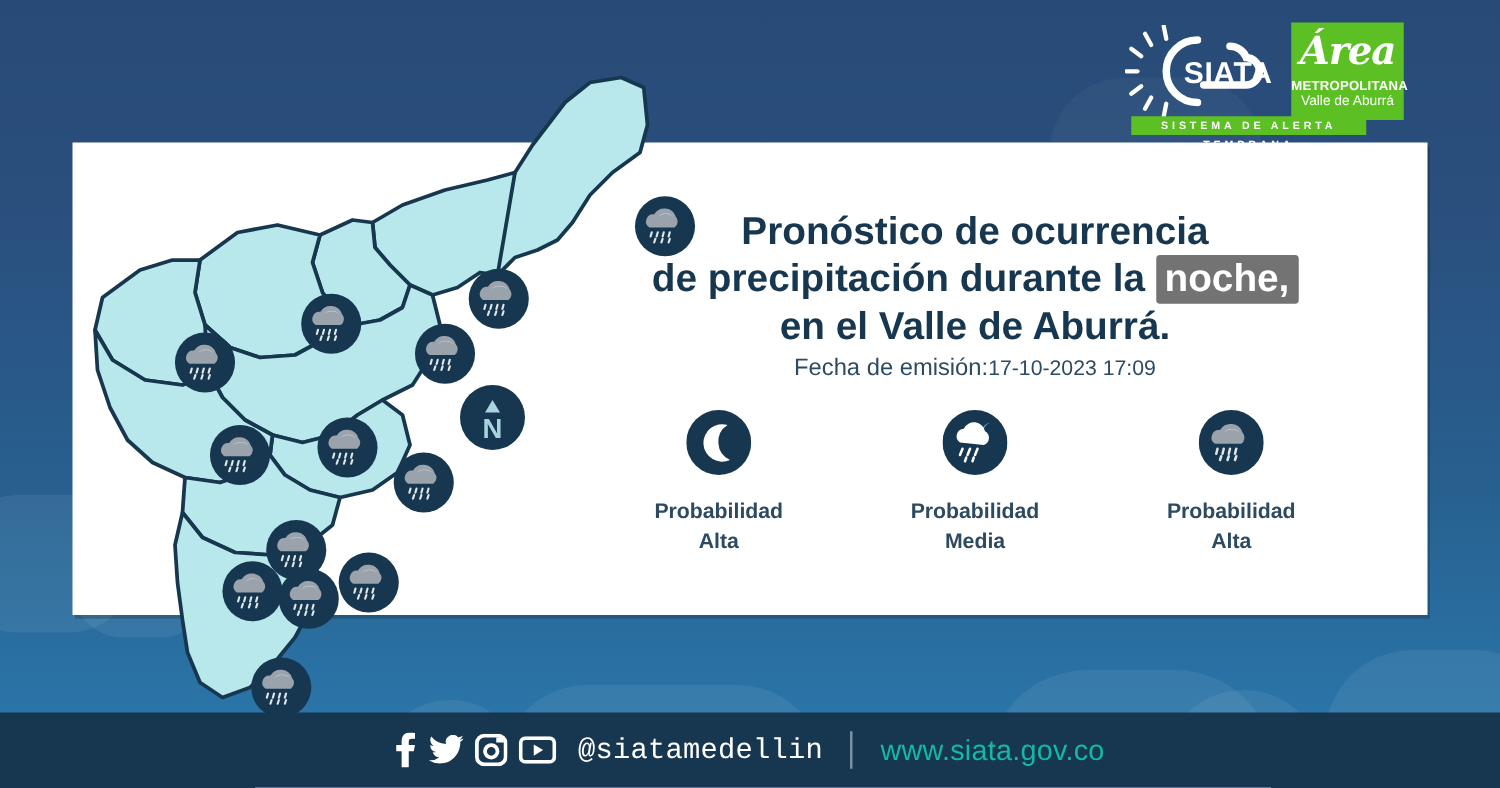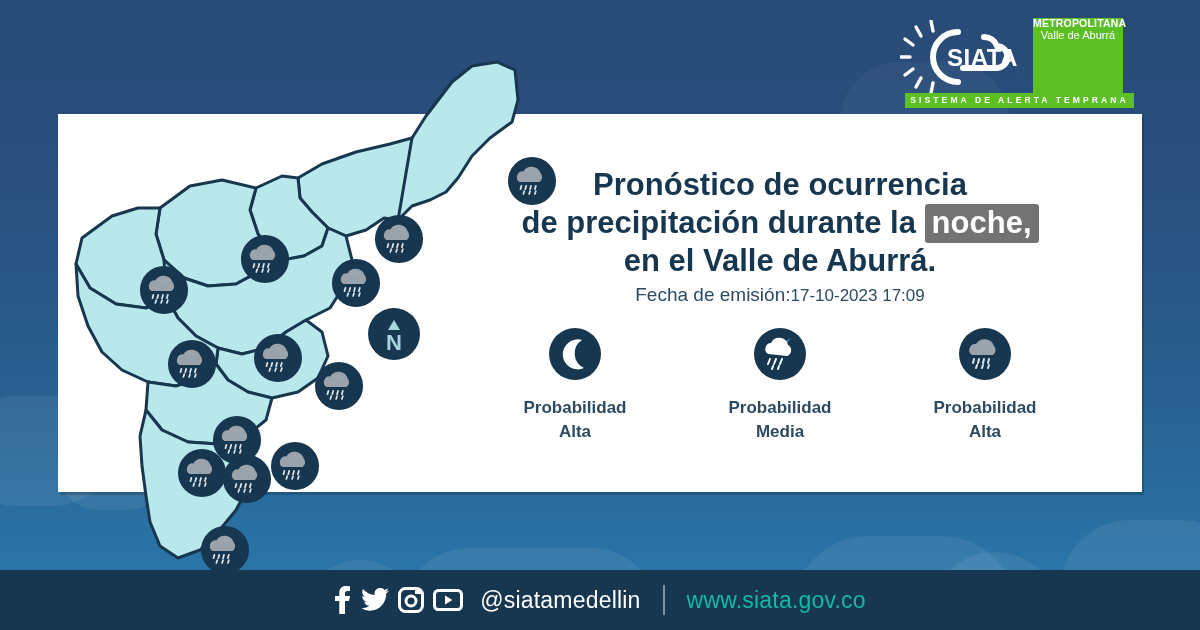--- a/index.html
+++ b/index.html
@@ -39,21 +39,21 @@
     position:absolute;left:133px;top:4px;width:90px;height:78px;background:#5cc024;
     color:#fff;text-align:center;
   }
   .am-script{
     font-family:"DejaVu Serif", serif;font-style:italic;font-weight:bold;
     font-size:31px;line-height:46px;letter-spacing:-1px;
   }
   .am-l1{font-size:10.5px;font-weight:bold;line-height:11px;letter-spacing:.2px;text-align:right;}
   .am-l2{font-size:11px;line-height:13px;}
   .tagline{
-    position:absolute;left:905px;top:93px;width:229px;height:15px;background:#5cc024;
+    position:absolute;left:905px;top:93px;width:188px;height:15px;background:#5cc024;
     color:#ffffff;font-size:8.5px;font-weight:bold;letter-spacing:3.1px;
     text-align:center;line-height:15px;
   }
 
   
   .title{
     position:absolute;left:470px;top:166px;width:620px;
     text-align:center;color:#16374f;font-weight:bold;font-size:31px;line-height:38px;
   }
   .title .hl{
@@ -76,21 +76,21 @@
   .map svg{display:block;}
   .mk{position:absolute;width:44px;height:44px;}
   .mk.big{width:50px;height:50px;}
   .compass{position:absolute;left:308px;top:248px;width:52px;height:52px;}
 
   
   .footer{
     position:absolute;left:0;bottom:0;width:1200px;height:60px;background:#16374f;
     display:flex;align-items:center;justify-content:center;gap:22px;
   }
-  .social{display:flex;align-items:center;gap:9px;}
+  .social{display:flex;align-items:center;gap:9px;font-family:Liberation Mono, monospace;}
   .handle{color:#ffffff;font-size:23px;letter-spacing:.2px;}
   .divider{width:2px;height:30px;background:rgba(255,255,255,.45);}
   .site{color:#14b8a6;font-size:23px;letter-spacing:.2px;}
 </style>
 </head>
 <body>
 
 <div id="root">
 
   <div class="bg">
@@ -115,20 +115,21 @@
         <line x1="33" y1="11" x2="31" y2="1"></line>
         <line x1="13" y1="49" x2="5" y2="55"></line>
         <line x1="21" y1="58" x2="16" y2="67"></line>
         <line x1="33" y1="63" x2="31" y2="73"></line>
       </g>
       <path d="M58 12 A25 25 0 1 0 58 62" stroke="#ffffff" stroke-width="6" fill="none" stroke-linecap="round"></path>
       <path d="M84 17 a14 14 0 0 1 13 9 a11 11 0 0 1 -1 22 l-33 0" stroke="#ffffff" stroke-width="6" fill="none" stroke-linecap="round"></path>
       <text x="47" y="46" fill="#ffffff" font-family="Liberation Sans, sans-serif" font-size="24" font-weight="bold" letter-spacing="0.5">SIATA</text>
     </svg>
     <div class="am-logo">
+      <div class="am-script">Área</div>
       <div class="am-l1">METROPOLITANA</div>
       <div class="am-l2">Valle de Aburrá</div>
     </div>
   </div>
   <div class="tagline">SISTEMA DE ALERTA TEMPRANA</div>
 
   <div class="title">
     <div>Pronóstico de ocurrencia</div>
     <div>
       <span>de precipitación durante la</span>

